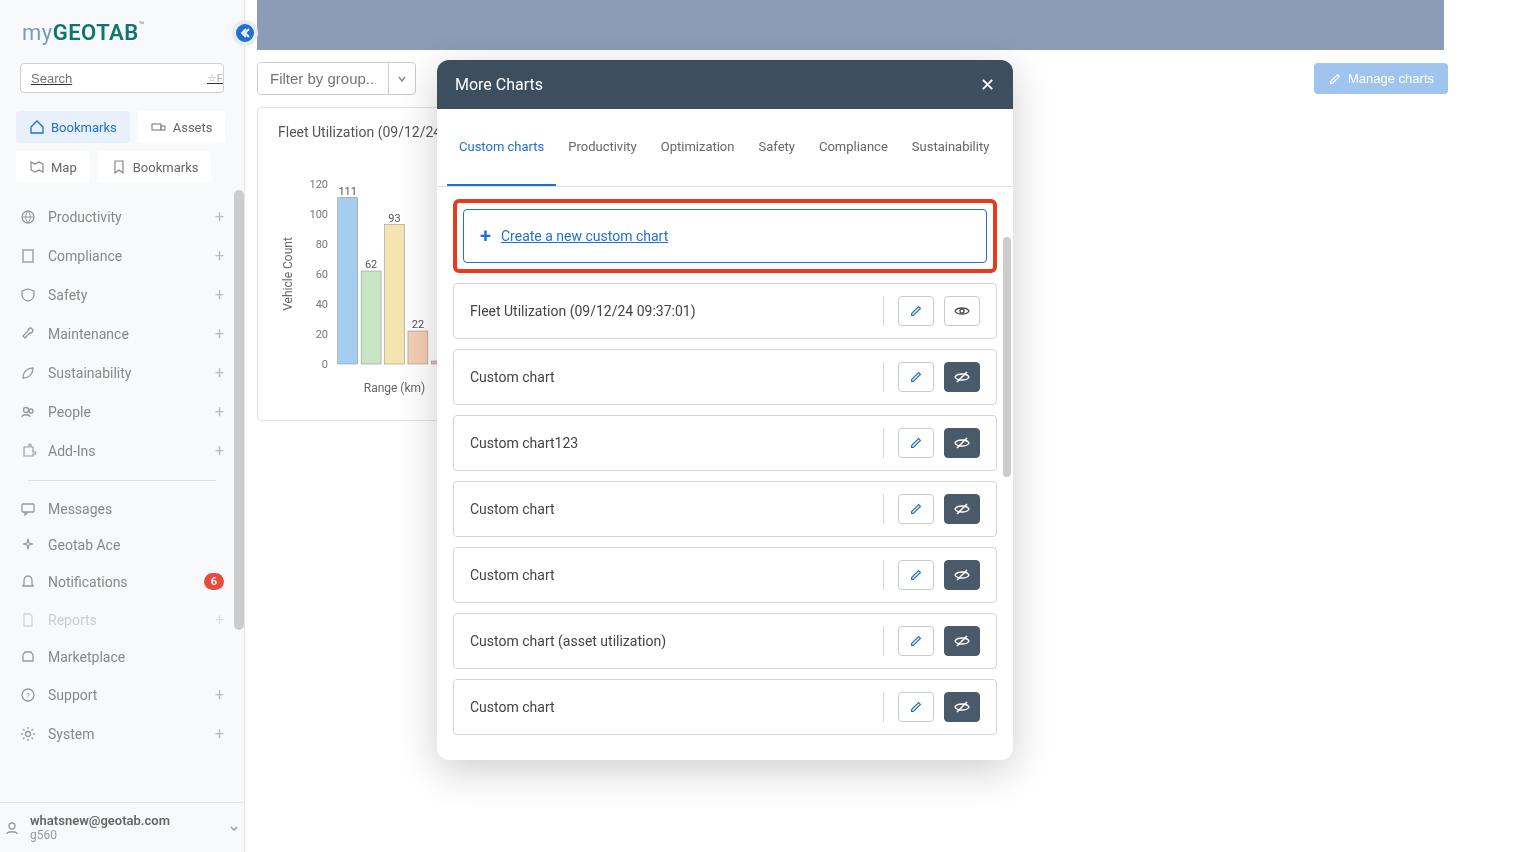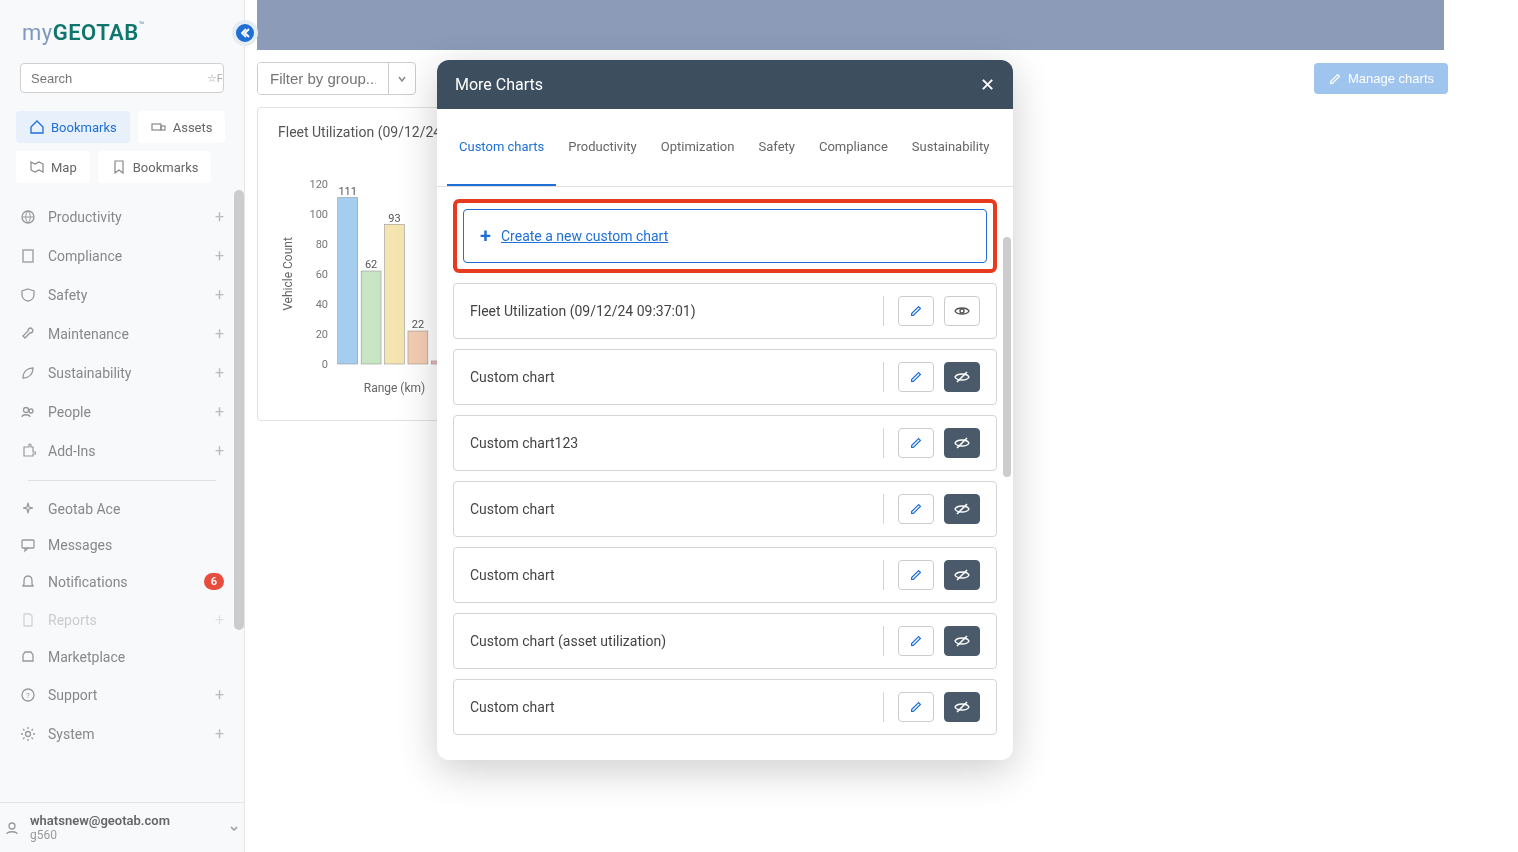--- a/index.html
+++ b/index.html
@@ -2,21 +2,21 @@
 <html><head>
 <meta charset="utf-8">
 <style>
 * { box-sizing: border-box; margin: 0; padding: 0; }
 body { font-family: -apple-system, BlinkMacSystemFont, "Segoe UI", Roboto, Arial, sans-serif; background:#fff; width:1518px; height:852px; overflow:hidden; position:relative; color:#333; }
 .sidebar { position:absolute; left:0; top:0; width:245px; height:852px; background:#f8f9fb; border-right:1px solid #e5e5e5; display:flex; flex-direction:column; }
 .logo { padding:20px 20px 10px 22px; font-size:22px; font-weight:500; color:#7f98bb; letter-spacing:0.5px; }
 .logo .my { font-weight:400; color:#7f98bb; text-transform:lowercase; }
 .logo .geo { font-weight:600; color:#0f766e; }
 .logo .tm { font-size:9px; vertical-align:top; }
-.search-wrap { padding:8px 20px; }
+.search-wrap { padding:8px 20px;text-decoration:underline; }
 .search-box { display:flex; align-items:center; border:1px solid #d0d0d0; border-radius:4px; padding:6px 10px; background:#fff; }
 .search-box input { border:none; outline:none; flex:1; font-size:13px; color:#666; background:transparent; }
 .search-box .kbd { font-size:11px; color:#aaa; }
 .nav-pills { display:flex; gap:8px; padding:10px 16px; flex-wrap:wrap; }
 .pill { display:flex; align-items:center; gap:6px; padding:7px 12px; border-radius:4px; font-size:13px; color:#666; background:#fff; border:1px solid transparent; cursor:pointer; }
 .pill.active { background:#e8f0fb; color:#1e6fd6; }
 .nav-section { flex:1; overflow-y:auto; padding:4px 8px; }
 .nav-item { display:flex; align-items:center; gap:12px; padding:10px 12px; color:#888; font-size:14px; cursor:pointer; border-radius:4px; position:relative; }
 .nav-item .plus { margin-left:auto; color:#bbb; font-size:16px; font-weight:400; }
 .nav-item .badge { margin-left:auto; background:#e74c3c; color:#fff; border-radius:10px; font-size:11px; padding:2px 7px; font-weight:600; }
@@ -188,33 +188,33 @@
         </span>
         <span>Add-Ins</span>
         <span class="plus">+</span>
       </div>
 
     <div class="nav-divider"></div>
 
     <div class="nav-item">
         <span class="ico">
           <svg viewBox="0 0 16 16">
-            <path d="M8 2 L9 6 L13 7 L9 8 L8 12 L7 8 L3 7 L7 6 Z" fill="none" stroke="#999" stroke-width="1.2"></path>
-          </svg>
-        </span>
-        <span>Geotab Ace</span>
-      </div>
-    <div class="nav-item">
-        <span class="ico">
-          <svg viewBox="0 0 16 16">
             <rect x="2" y="3" width="12" height="8" rx="1" fill="none" stroke="#999" stroke-width="1.3"></rect>
             <path d="M5 11 L5 14 L8 11" fill="none" stroke="#999" stroke-width="1.3"></path>
           </svg>
         </span>
         <span>Messages</span>
+      </div>
+    <div class="nav-item">
+        <span class="ico">
+          <svg viewBox="0 0 16 16">
+            <path d="M8 2 L9 6 L13 7 L9 8 L8 12 L7 8 L3 7 L7 6 Z" fill="none" stroke="#999" stroke-width="1.2"></path>
+          </svg>
+        </span>
+        <span>Geotab Ace</span>
       </div>
     <div class="nav-item">
         <span class="ico">
           <svg viewBox="0 0 16 16">
             <path d="M8 2 C5 2 4 4 4 7 L4 10 L3 12 H13 L12 10 V7 C12 4 11 2 8 2 Z" fill="none" stroke="#999" stroke-width="1.3"></path>
           </svg>
         </span>
         <span>Notifications</span>
         <span class="badge">6</span>
       </div>

